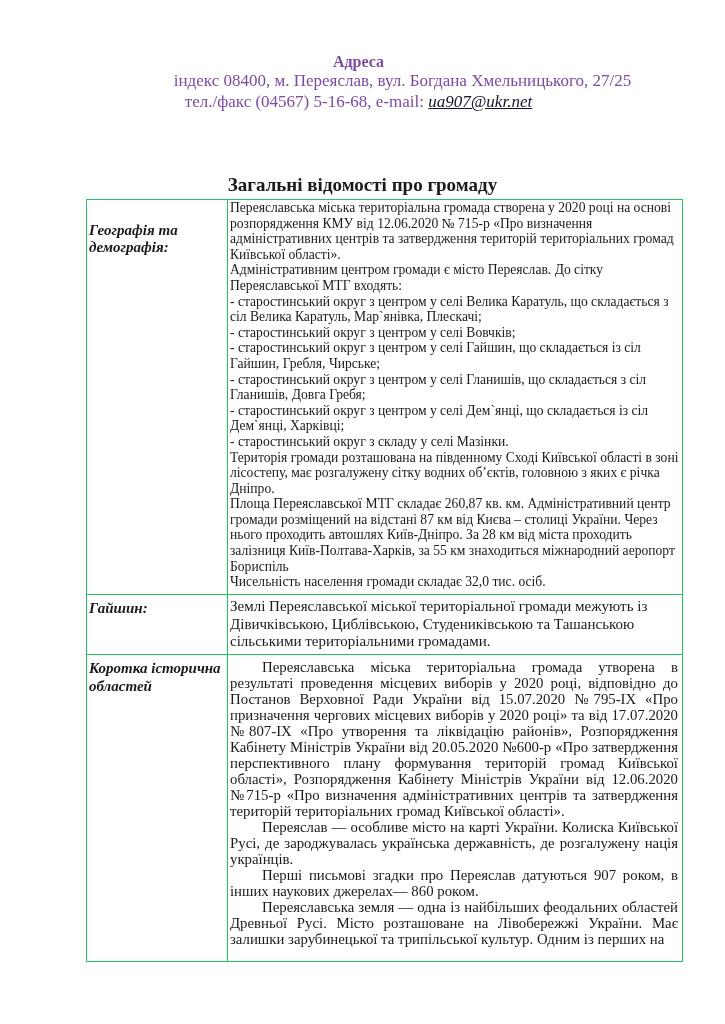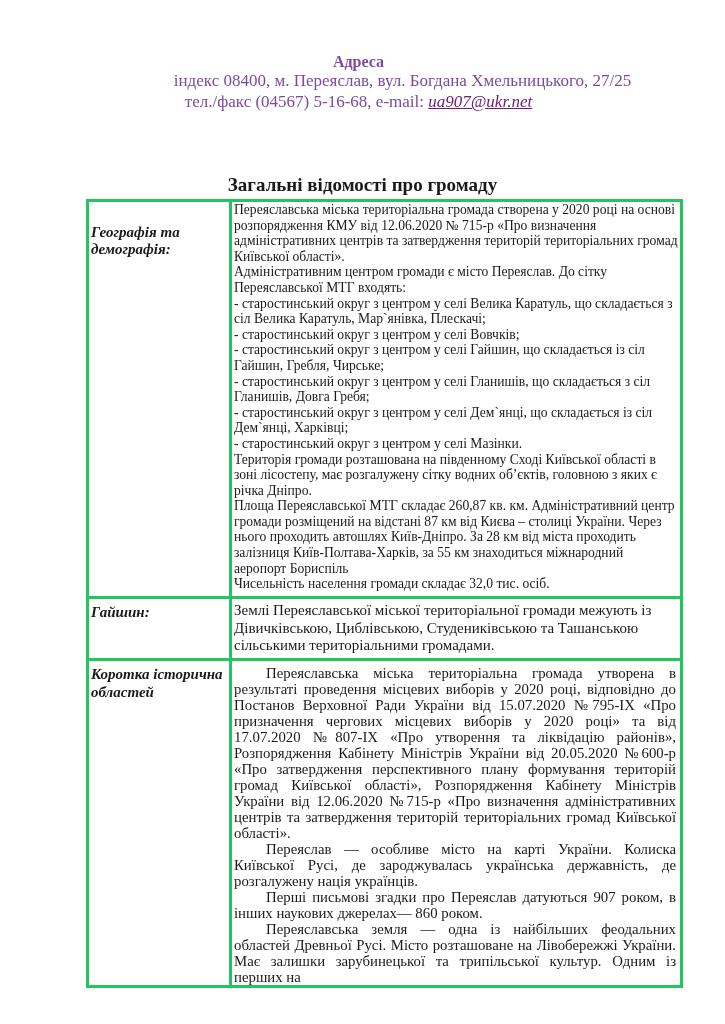--- a/index.html
+++ b/index.html
@@ -2,26 +2,26 @@
 <html><head>
 <meta charset="utf-8">
 <style>
   html, body { margin:0; padding:0; background:#ffffff; }
   body { width:725px; height:1024px; position:relative; overflow:hidden;
          font-family:"Liberation Serif", "DejaVu Serif", serif; color:#1a1a1a; }
   .addr { position:absolute; left:0; width:717px; text-align:center; color:#7a4ba0; }
   .addr-title { top:52px; font-weight:bold; font-size:16px; line-height:20px; }
   .addr-line1 { top:70px; font-size:17px; line-height:21px;margin-left:44px; }
   .addr-line2 { top:91px; font-size:17px; line-height:21px; }
-  .addr-line2 a { color:#701a75; font-style:italic; text-decoration:underline; }
+  .addr-line2 a { color:#0f172a; font-style:italic; text-decoration:underline; }
   .section-title { position:absolute; top:175px; left:0; width:725px; text-align:center;
                    font-weight:bold; font-size:19px; line-height:20px; }
   table.info { position:absolute; top:199px; left:86px; width:597px;
                border-collapse:collapse; table-layout:fixed; }
-  table.info td { border:3px solid #22c55e; vertical-align:top; padding:0 2px 0 2px; }
+  table.info td { border:1px solid #22c55e; vertical-align:top; padding:0 2px 0 2px; }
   td.label { width:136px; font-weight:bold; font-style:italic; font-size:15px; line-height:17px;margin-left:16px; }
   td.content { font-size:13.6px; line-height:15.6px; }
   .geo-label { padding-top:22px !important; }
   .geo-cell { height:394px; }
   .geo-cell p { margin:0; }
   .bord-label { padding-top:5px !important; }
   .bord-cell { height:56px; padding-top:3px !important; font-size:15px !important; line-height:17.5px !important; }
   .bord-cell p { margin:0; }
   .hist-label { padding-top:4px !important; line-height:18px !important; }
   .hist-cell { height:302px; font-size:14.8px !important; line-height:16px !important; padding-top:4px !important; padding-right:4px !important; }
@@ -41,21 +41,21 @@
       <tr>
     <td class="label geo-label">Географія та демографія:</td>
     <td class="content geo-cell">
       <p>Переяславська міська територіальна громада створена у 2020 році на основі розпорядження КМУ від 12.06.2020 № 715-р «Про визначення адміністративних центрів та затвердження територій територіальних громад Київської області».</p>
       <p>Адміністративним центром громади є місто Переяслав. До сітку Переяславської МТГ входять:</p>
       <p>- старостинський округ з центром у селі Велика Каратуль, що складається з сіл Велика Каратуль, Мар`янівка, Плескачі;</p>
       <p>- старостинський округ з центром у селі Вовчків;</p>
       <p>- старостинський округ з центром у селі Гайшин, що складається із сіл Гайшин, Гребля, Чирське;</p>
       <p>- старостинський округ з центром  у селі Гланишів, що складається з сіл Гланишів, Довга Гребя;</p>
       <p>- старостинський округ з центром  у селі Дем`янці, що складається із сіл Дем`янці, Харківці;</p>
-      <p>- старостинський округ з центром у селі Мазінки.</p>
+      <p>- старостинський округ з складу у селі Мазінки.</p>
       <p>Територія громади розташована на південному Сході Київської області в зоні лісостепу, має розгалужену сітку водних об’єктів, головною з яких є річка Дніпро.</p>
       <p>Площа Переяславської МТГ складає 260,87 кв. км. Адміністративний центр громади розміщений  на відстані 87 км від Києва – столиці України. Через нього проходить автошлях Київ-Дніпро. За 28 км від міста проходить залізниця Київ-Полтава-Харків, за 55 км знаходиться міжнародний аеропорт Бориспіль</p>
       <p>Чисельність населення громади складає 32,0 тис. осіб.</p>
     </td>
   </tr>
   <tr>
     <td class="label bord-label">Гайшин:</td>
     <td class="content bord-cell">
       <p>Землі Переяславської міської територіальної громади межують із Дівичківською, Циблівською, Студениківською та Ташанською сільськими територіальними громадами.</p>
     </td>

